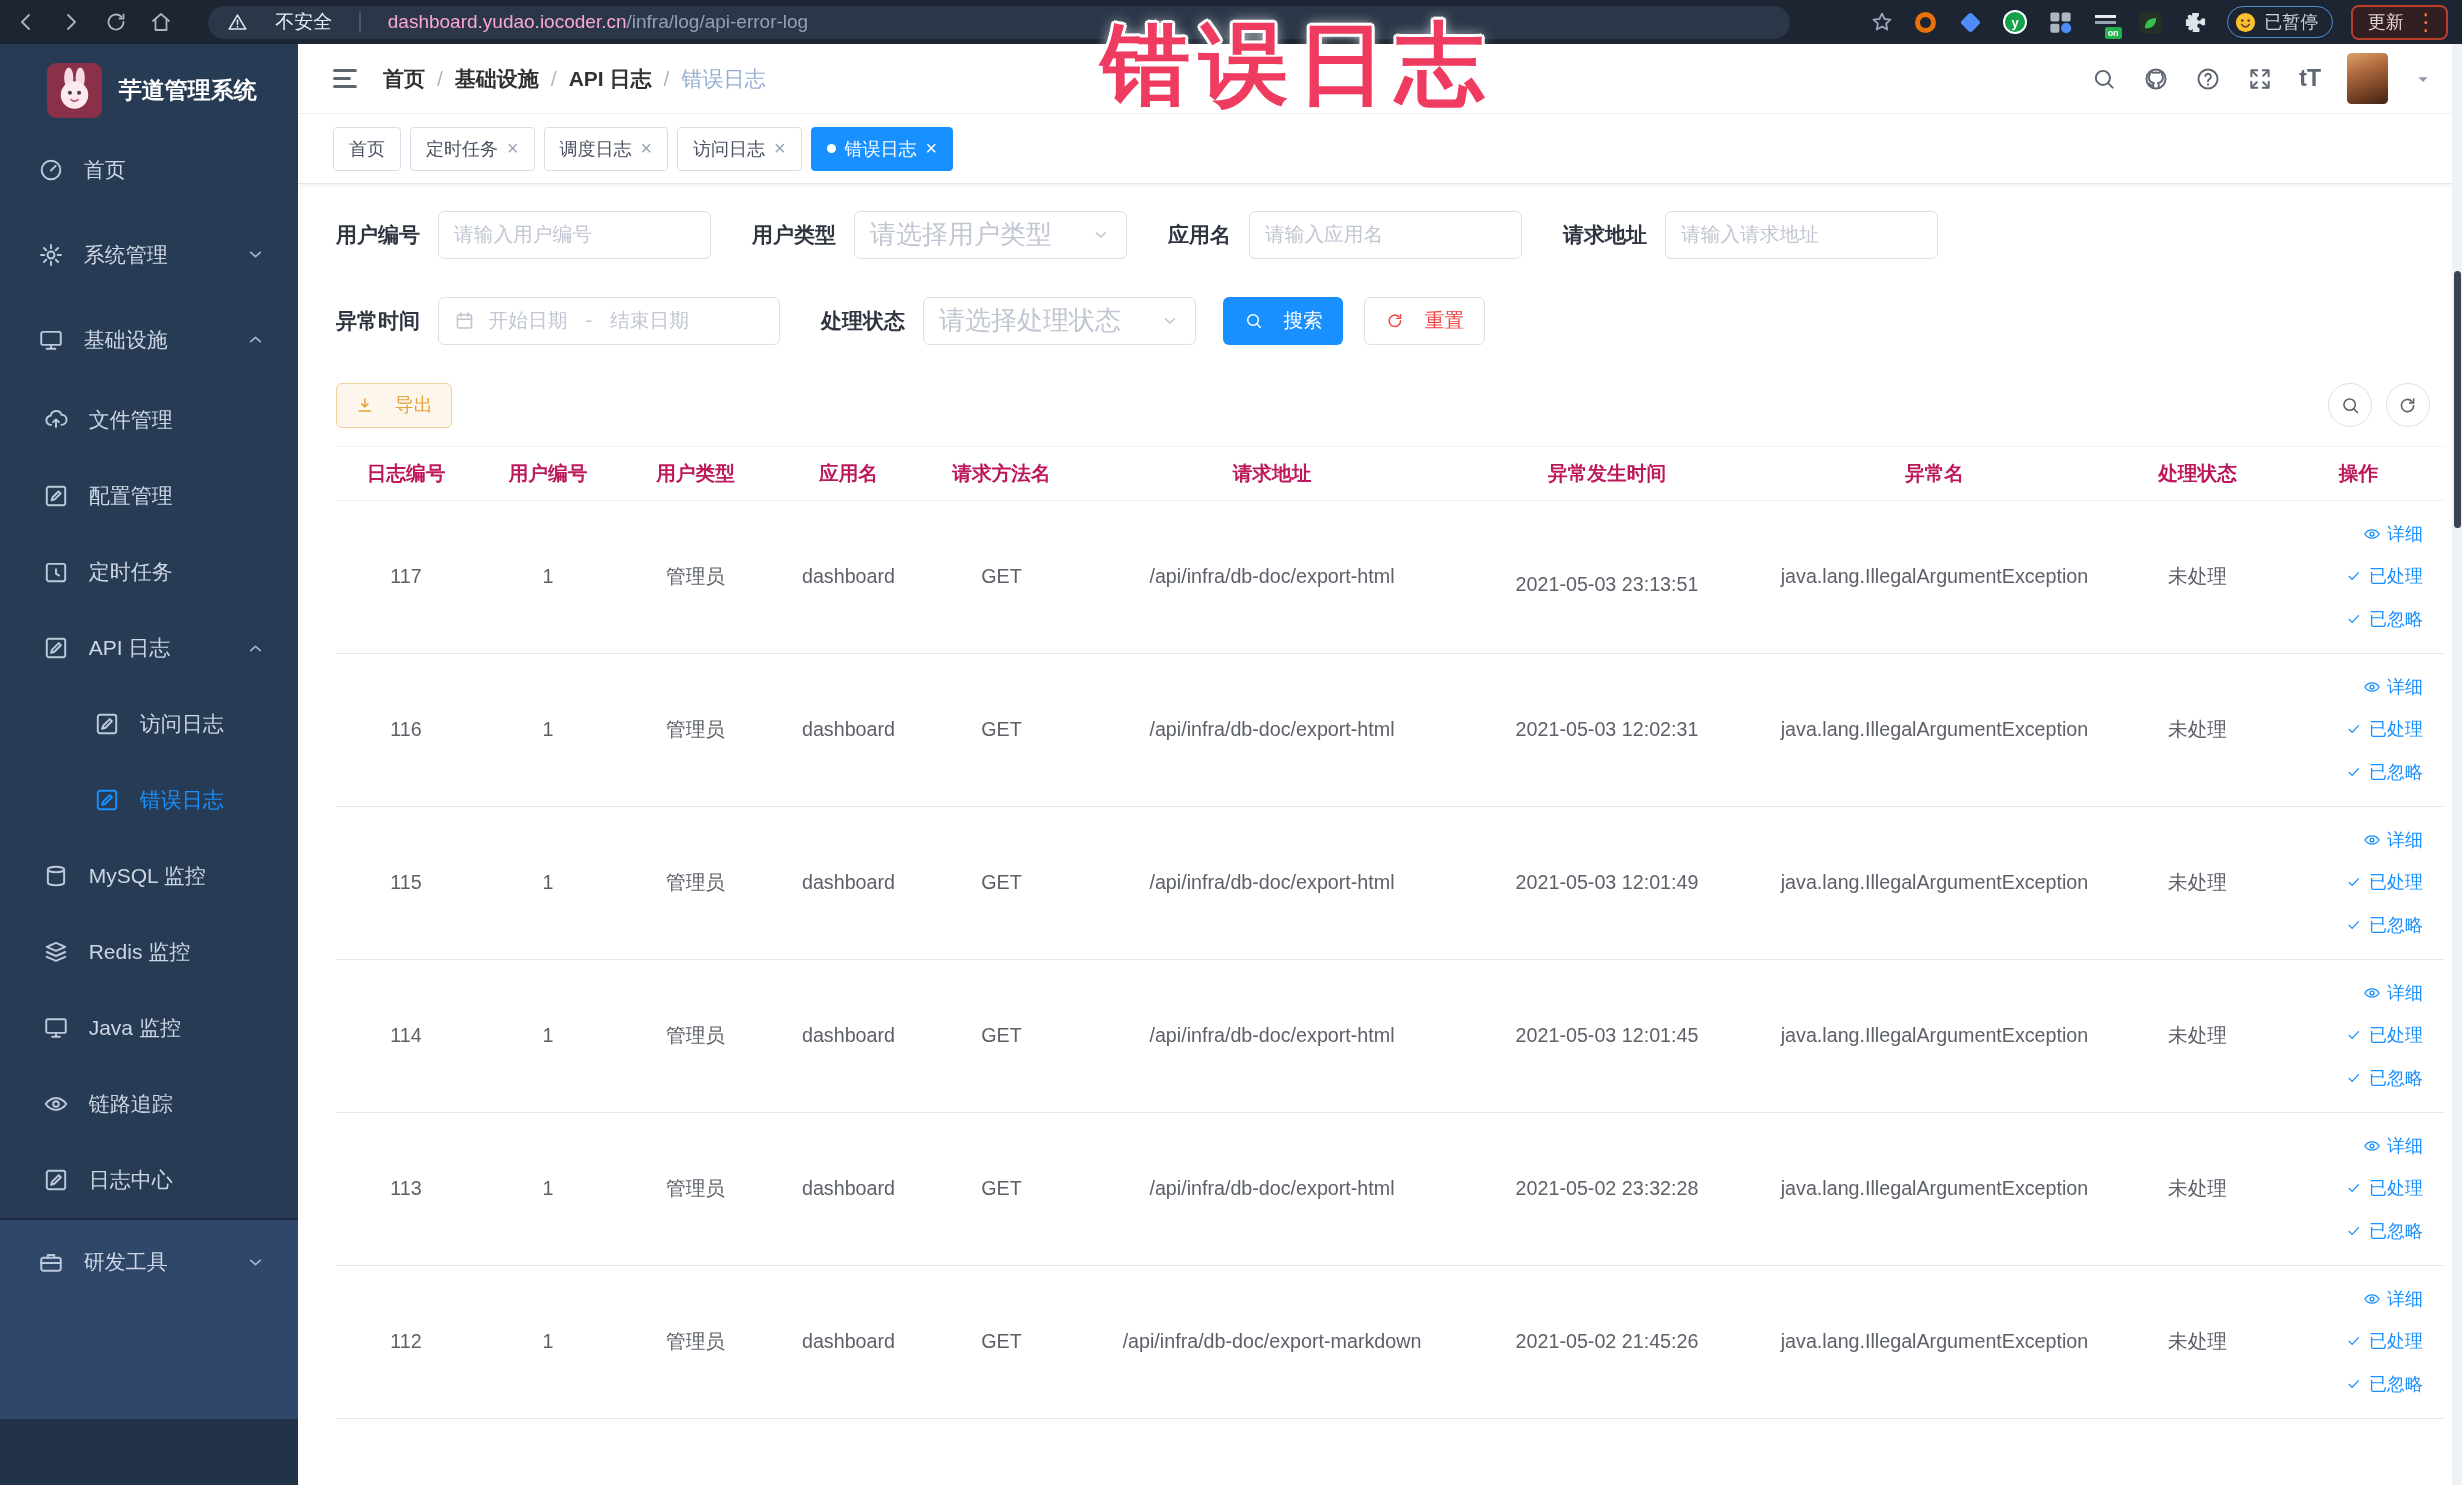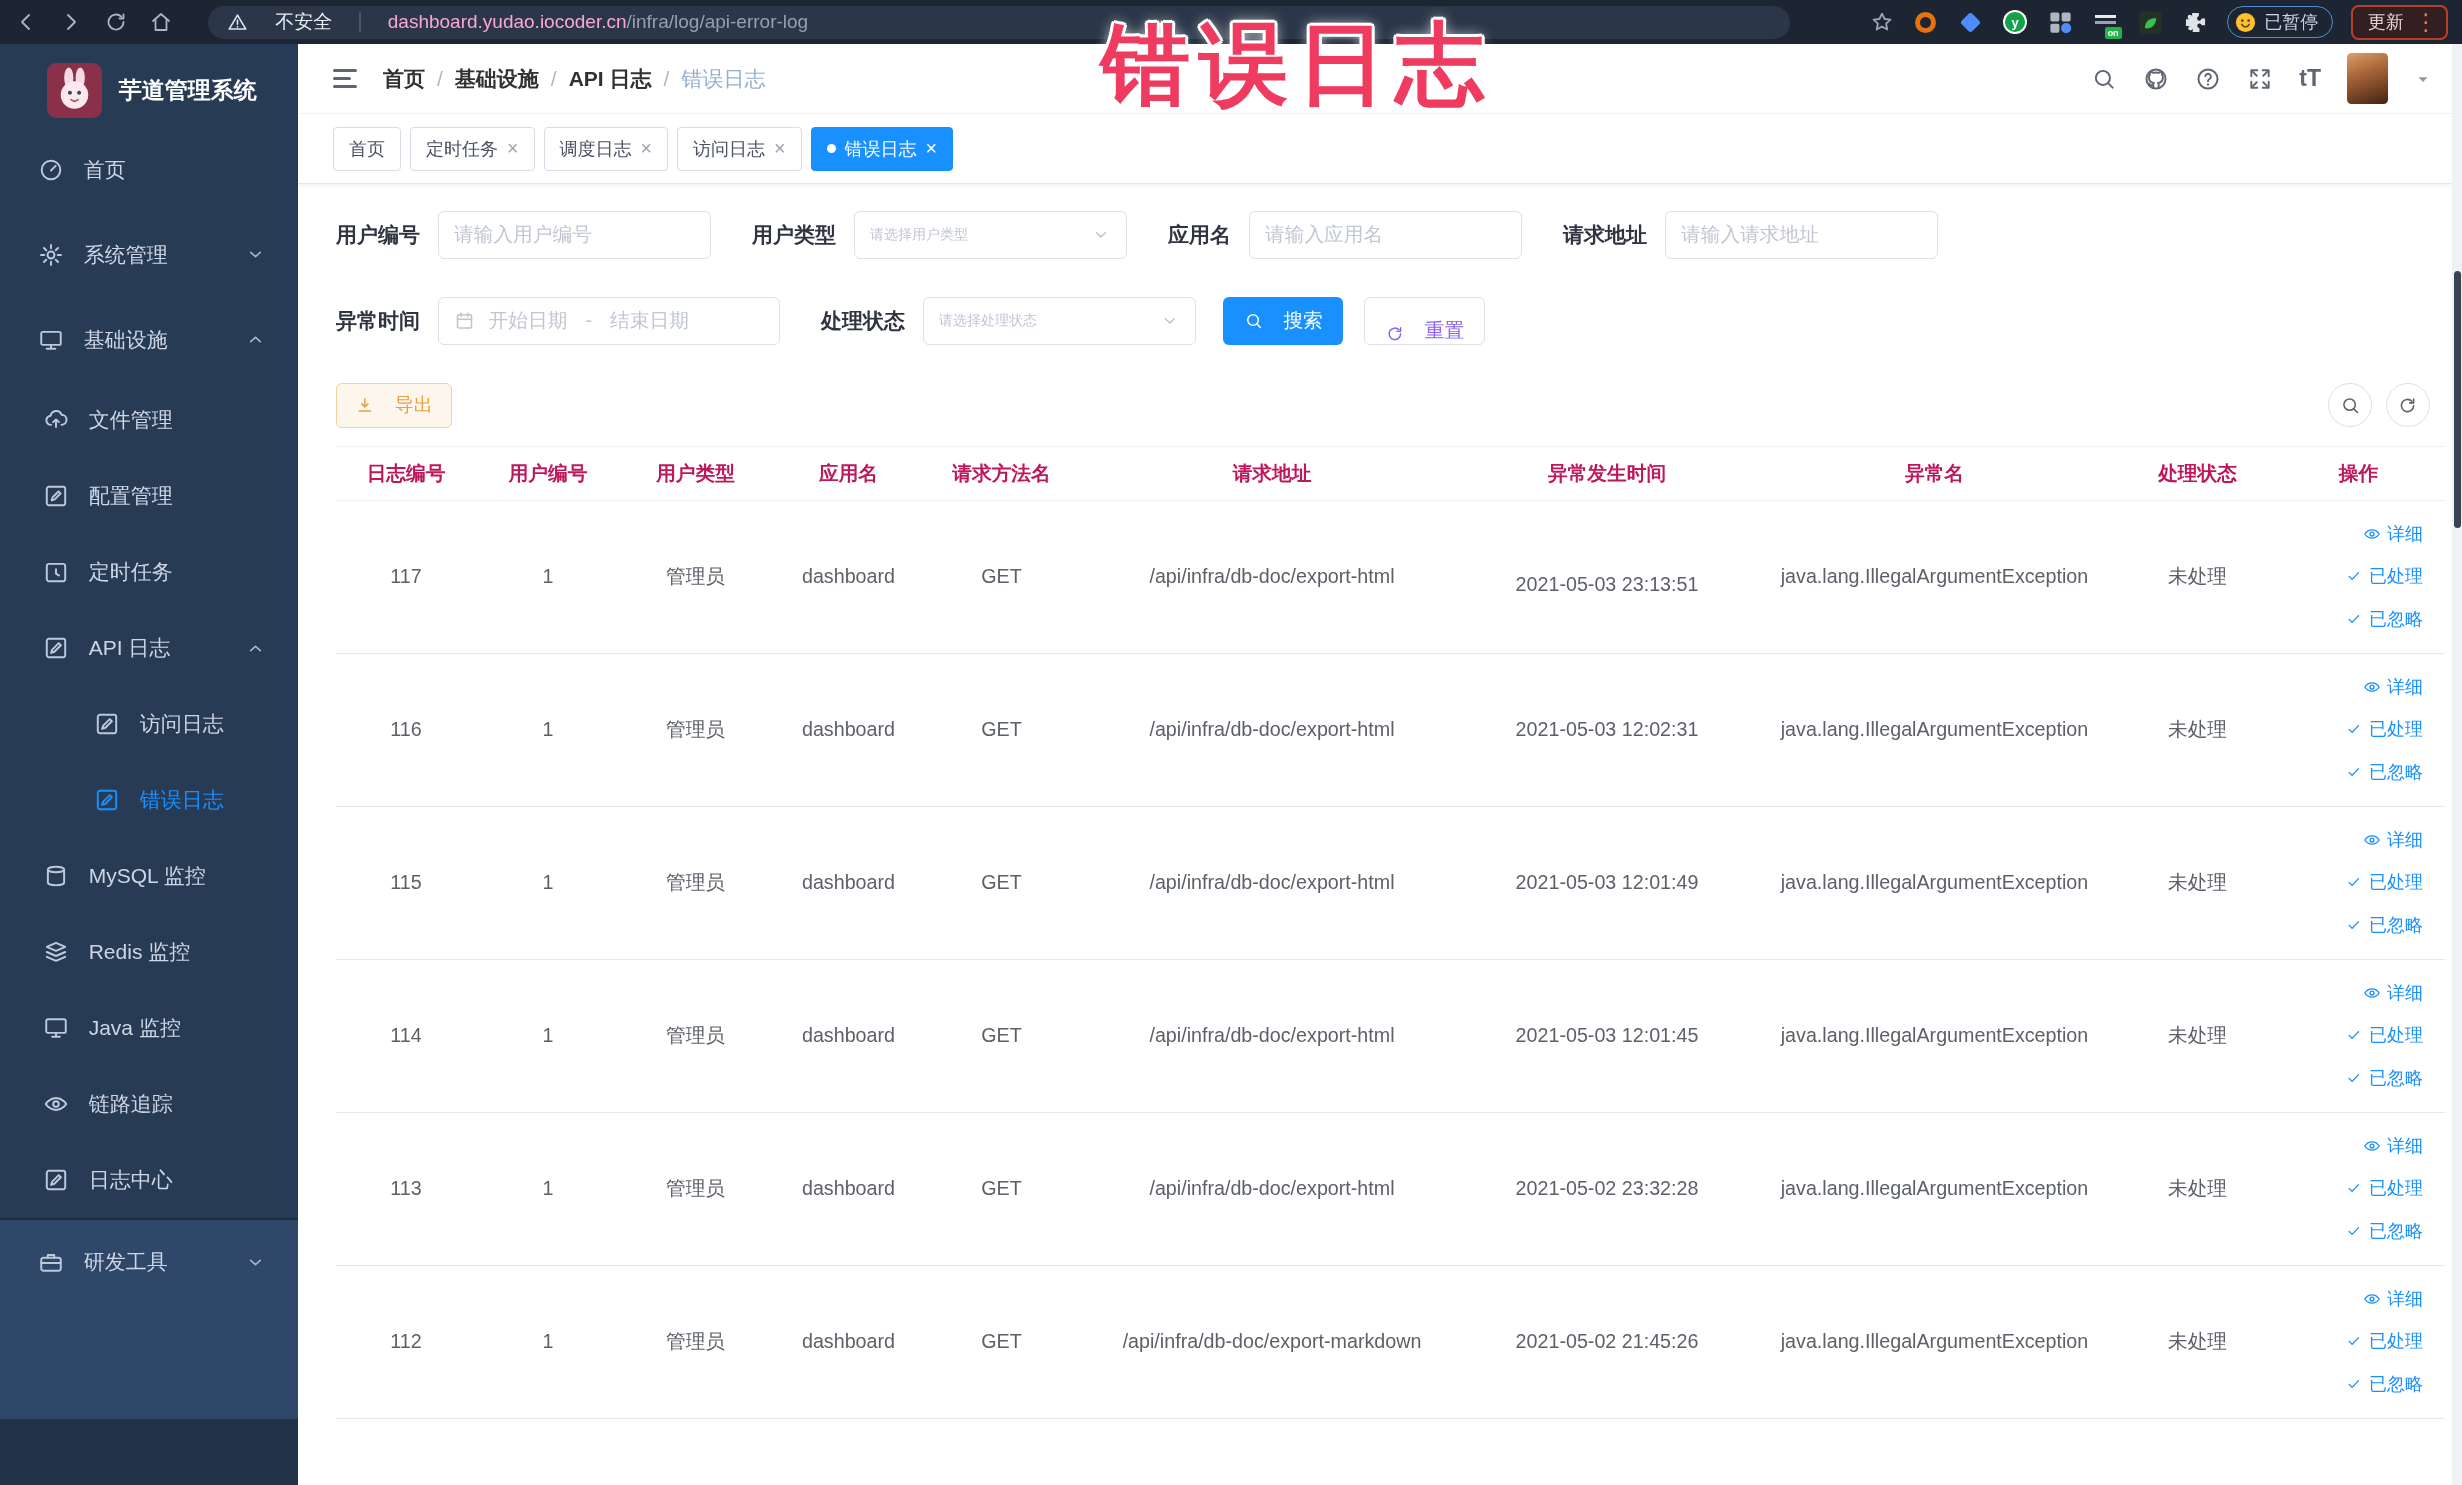--- a/index.html
+++ b/index.html
@@ -109,36 +109,36 @@
   .content { flex:1; padding:26.5px 17.4px 0 38px; overflow:hidden; }
   .frow { display:flex; align-items:center; margin-bottom:38px; }
   .fgroup { display:flex; align-items:center; margin-right:41px; }
   .flabel { font-size:21px; font-weight:700; color:#2f3441; margin-right:18px; white-space:nowrap; }
   .tinput { width:273px; height:48px; border:0.8px solid #dcdfe6; border-radius:6px; background:#fff;
     font-size:19.7px; color:#606266; padding:0 15px; outline:none;
     font-family:"Liberation Sans","DejaVu Sans",sans-serif; }
   .tinput::placeholder { color:#c0c6d2; }
   .select { width:273px; height:48px; border:0.8px solid #dcdfe6; border-radius:6px; background:#fff;
     display:flex; align-items:center; justify-content:space-between; padding:0 15px; cursor:pointer; }
-  .select .ph { font-size:14px; color:#c0c6d2; }
+  .select .ph { font-size:26px; color:#c0c6d2; }
   .select .chev { width:19.7px; height:19.7px; color:#c0c4cc; display:inline-flex; }
   .select .chev svg{ width:100%; height:100%; }
   .daterange { width:342px; height:48px; border:0.8px solid #dcdfe6; border-radius:6px; background:#fff;
     display:flex; align-items:center; gap:13.6px; padding:0 15px; cursor:text; }
   .daterange .cal { width:21px; height:21px; color:#c0c4cc; display:inline-flex; flex:none; }
   .daterange .cal svg{ width:100%; height:100%; }
   .daterange .dph { font-size:19.7px; color:#c0c6d2; }
   .daterange .dsep { font-size:19.7px; color:#c0c6d2; margin:0 4.5px; }
   .btn { height:48px; border-radius:6px; display:inline-flex; align-items:center; gap:20px; font-size:19.7px;
     padding:0 19.7px; border:0.8px solid transparent; cursor:pointer;
     font-family:"Liberation Sans","DejaVu Sans",sans-serif; }
   .btn .bicon { width:19.7px; height:19.7px; display:inline-flex; }
   .btn .bicon svg { width:100%; height:100%; }
   .btn-primary { background:#1890ff; color:#fff; margin-left:27px; }
-  .btn-plain { background:#fff; border-color:#dcdfe6; color:#8b5cf6; margin-left:21px;align-items:flex-end; }
+  .btn-plain { background:#fff; border-color:#dcdfe6; color:#ef4444; margin-left:21px; }
   .toolbar { display:flex; align-items:center; margin-bottom:18px; }
   .btn-warning { background:#fdf6ec; border-color:#f3d19e; color:#e6a23c; height:45px; font-size:19px; padding:0 18px; }
   .circles { margin-left:auto; display:flex; gap:13.6px; padding-right:15px; }
   .circle-btn { width:44px; height:44px; border-radius:50%; border:0.8px solid #dcdfe6; background:#fff;
     display:flex; align-items:center; justify-content:center; color:#606266; cursor:pointer; }
   .circle-btn span { width:21px; height:21px; display:inline-flex; }
   .circle-btn svg { width:100%; height:100%; }
 
   
   .grid { width:2109px; }

